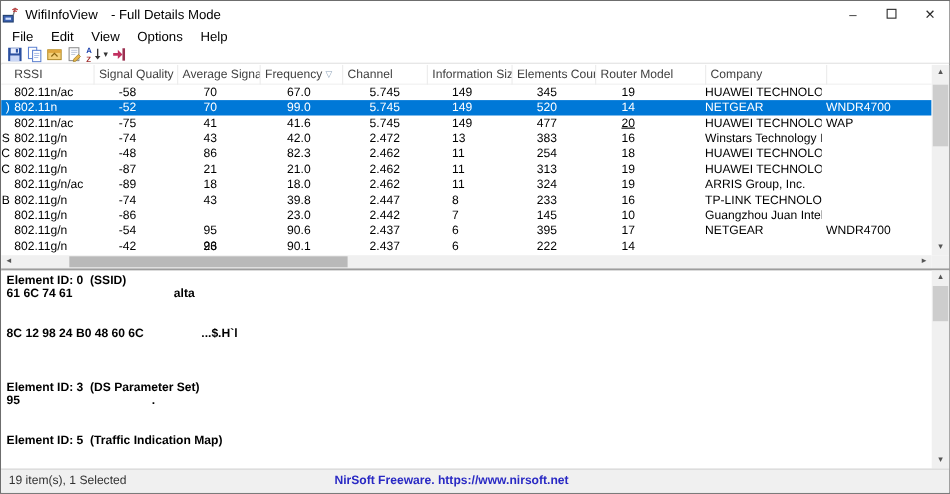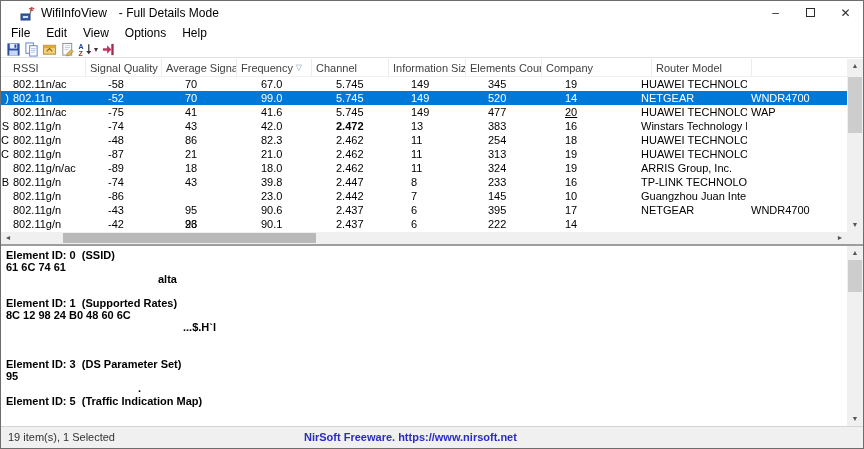--- a/index.html
+++ b/index.html
@@ -1,21 +1,21 @@
 <!DOCTYPE html>
 <html><head>
 <meta charset="utf-8">
 <style>
   html,body{margin:0;padding:0;background:#d8d8d8;}
   *{box-sizing:border-box;}
   .window{position:relative;width:864px;height:449px;background:#fff;
     border:1px solid #6d6d6d;font-family:"Liberation Sans",sans-serif;overflow:hidden;}
   
   .titlebar{position:absolute;left:0;top:0;width:862px;height:23px;background:#fff;
-    display:flex;align-items:center;padding-left:18px;font-size:12px;color:#000;}
+    display:flex;align-items:center;padding-left:0;font-size:12px;color:#000;}
   .app-icon{width:16px;height:16px;margin-right:6px;flex:0 0 auto;}
   .title-mode{margin-left:12px;}
   .win-controls{position:absolute;right:0;top:0;height:23px;display:flex;}
   .win-btn{width:35px;height:23px;display:flex;align-items:center;justify-content:center;
     font-size:12px;color:#2b2b2b;}
   .max-box{width:9px;height:9px;border:1px solid #2b2b2b;display:inline-block;}
   
   .menubar{position:absolute;left:0;top:23px;width:862px;height:17px;background:#fff;
     display:flex;align-items:center;font-size:12px;color:#000;padding-left:2px;}
   .menu-item{padding:0 8px;height:17px;display:flex;align-items:center;}
@@ -51,21 +51,21 @@
   .corner{position:absolute;right:0;top:173px;width:16px;height:12px;background:#f0f0f0;}
   
   .splitter{position:absolute;left:0;top:243px;width:862px;height:2px;background:#9d9d9d;}
   
   .details{position:absolute;left:0;top:245px;width:862px;height:180px;background:#fff;
     font-weight:bold;font-size:11px;color:#000;}
   .dblock{position:absolute;left:5px;right:20px;}
   .dtitle{white-space:pre;height:12px;line-height:12px;}
   .dhexline{position:relative;height:12px;line-height:12px;}
   .dhex{white-space:pre;}
-  .dascii{position:absolute;top:12px;white-space:pre;}
+  .dascii{position:absolute;top:0;white-space:pre;}
   
   .statusbar{position:absolute;left:0;top:425px;width:862px;height:22px;background:#f0f0f0;
     border-top:1px solid #d4d4d4;font-size:11px;color:#333;}
   .status-left{position:absolute;left:7px;top:4px;}
   .nirsoft{position:absolute;left:303px;top:4px;font-weight:bold;color:#2a2ac4;}
 </style>
 </head>
 <body>
 
 <div class="window">
@@ -154,22 +154,22 @@
   <div class="table">
     <div class="thead">
         <div class="hcell" style="width: 8px; border-right: none;"></div>
         <div class="hcell" style="width: 77px;">RSSI</div>
         <div class="hcell" style="width: 76px;">Signal Quality</div>
         <div class="hcell" style="width: 75px;">Average Signal ...</div>
         <div class="hcell" style="width: 75px;">Frequency<span class="sort-glyph">▽</span></div>
         <div class="hcell" style="width: 77px;">Channel</div>
         <div class="hcell" style="width: 77px;">Information Size</div>
         <div class="hcell" style="width: 76px;">Elements Count</div>
+        <div class="hcell" style="width: 100px;">Router Model</div>
         <div class="hcell" style="width: 110px;">Company</div>
-        <div class="hcell" style="width: 100px;">Router Model</div>
       </div>
     <div class="rows">
         <div class="trow">
           <div class="cell frag" style="width: 8px;"></div>
           <div class="cell" style="width: 95px;">802.11n/ac</div>
           <div class="cell" style="width: 77px;">-58</div>
           <div class="cell" style="width: 76px;">70</div>
           <div class="cell" style="width: 75px;">67.0</div>
           <div class="cell" style="width: 75px;">5.745</div>
           <div class="cell" style="width: 77px;">149</div>
@@ -203,21 +203,21 @@
           <div class="cell" style="width: 76px; text-decoration: underline;">20</div>
           <div class="cell" style="width: 110px;">HUAWEI TECHNOLOGIES...</div>
           <div class="cell" style="width: 100px;">WAP</div>
         </div>
         <div class="trow">
           <div class="cell frag" style="width: 8px;">S</div>
           <div class="cell" style="width: 95px;">802.11g/n</div>
           <div class="cell" style="width: 77px;">-74</div>
           <div class="cell" style="width: 76px;">43</div>
           <div class="cell" style="width: 75px;">42.0</div>
-          <div class="cell" style="width: 75px; font-weight: bold;">2.472</div>
+          <div class="cell" style="width: 75px;">2.472</div>
           <div class="cell" style="width: 77px;">13</div>
           <div class="cell" style="width: 77px;">383</div>
           <div class="cell" style="width: 76px;">16</div>
           <div class="cell" style="width: 110px;">Winstars Technology Ltd</div>
           <div class="cell" style="width: 100px;"></div>
         </div>
         <div class="trow">
           <div class="cell frag" style="width: 8px;">C</div>
           <div class="cell" style="width: 95px;">802.11g/n</div>
           <div class="cell" style="width: 77px;">-48</div>
@@ -278,21 +278,21 @@
           <div class="cell" style="width: 75px;">2.442</div>
           <div class="cell" style="width: 77px;">7</div>
           <div class="cell" style="width: 77px;">145</div>
           <div class="cell" style="width: 76px;">10</div>
           <div class="cell" style="width: 110px;">Guangzhou Juan Intellige...</div>
           <div class="cell" style="width: 100px;"></div>
         </div>
         <div class="trow">
           <div class="cell frag" style="width: 8px;"></div>
           <div class="cell" style="width: 95px;">802.11g/n</div>
-          <div class="cell" style="width: 77px;">-43</div>
+          <div class="cell" style="width: 77px;">-54</div>
           <div class="cell" style="width: 76px;">95</div>
           <div class="cell" style="width: 75px;">90.6</div>
           <div class="cell" style="width: 75px;">2.437</div>
           <div class="cell" style="width: 77px;">6</div>
           <div class="cell" style="width: 77px;">395</div>
           <div class="cell" style="width: 76px;">17</div>
           <div class="cell" style="width: 110px;">NETGEAR</div>
           <div class="cell" style="width: 100px;">WNDR4700</div>
         </div>
         <div class="trow">
@@ -329,24 +329,23 @@
     <div class="vscroll d-vscroll">
       <div class="arr" style="top:0">▲</div>
       <div class="vthumb" style="top:14px;height:32px"></div>
       <div class="arr" style="bottom:0">▼</div>
     </div>
   <div class="dblock" style="top: 3px;">
         <div class="dtitle">Element ID: 0  (SSID)</div>
         <div class="dhexline"><span class="dhex">61 6C 74 61</span><span class="dascii" style="left: 152px;">alta</span></div>
       </div>
       <div class="dblock" style="top: 51px;">
-        <div class="dtitle">Element ID: 1  (Supported Rates)</div>
         <div class="dhexline"><span class="dhex">8C 12 98 24 B0 48 60 6C</span><span class="dascii" style="left: 177px;">...$.H`l</span></div>
       </div>
-      <div class="dblock" style="top: 100px; margin-top: 12px;">
+      <div class="dblock" style="top: 100px;">
         <div class="dtitle">Element ID: 3  (DS Parameter Set)</div>
         <div class="dhexline"><span class="dhex">95</span><span class="dascii" style="left: 132px;">.</span></div>
       </div>
       <div class="dblock" style="top: 149px;">
         <div class="dtitle">Element ID: 5  (Traffic Indication Map)</div>
       </div>
     </div>
 
   <div class="statusbar">
     <span class="status-left">19 item(s), 1 Selected</span>

